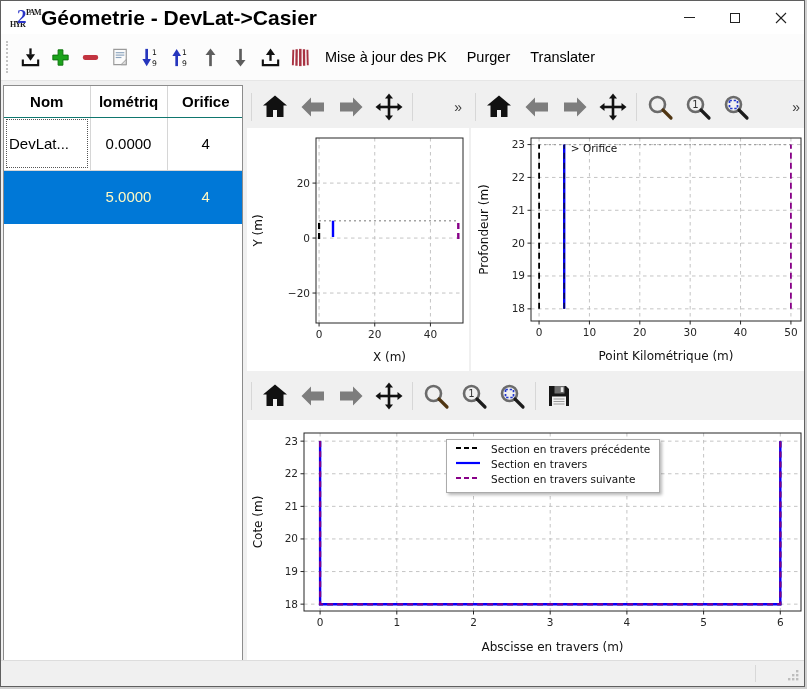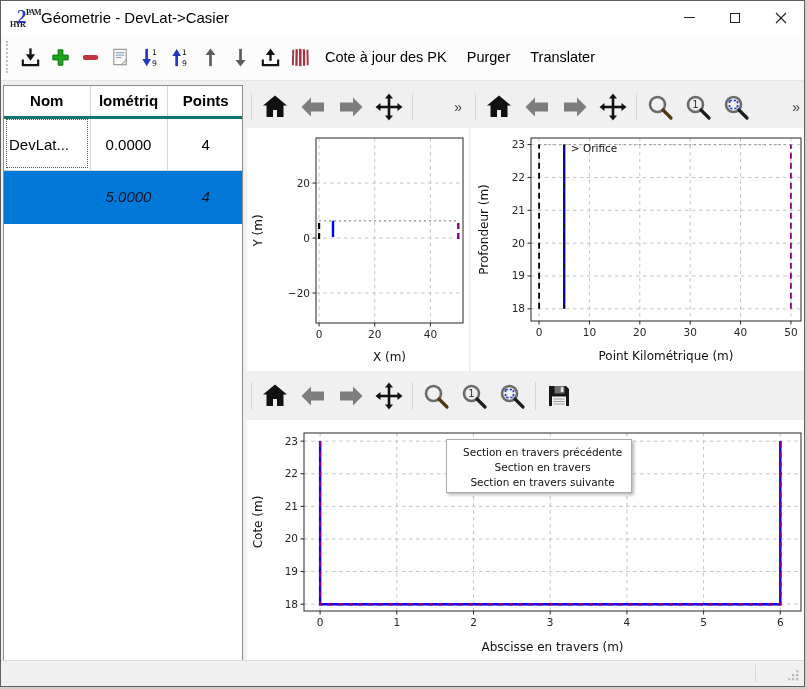--- a/index.html
+++ b/index.html
@@ -8,44 +8,44 @@
     position:relative; width:805px; height:687px; margin:0;
     border:1px solid #5f5f5f; background:#f0f0f0;
     font-family:"Liberation Sans", sans-serif; overflow:hidden;
   }
   
   .titlebar { position:absolute; left:0; top:0; right:0; height:33px; background:#ffffff; display:flex; align-items:center; }
   .app-icon { position:relative; width:22px; height:22px; margin-left:9px; flex:0 0 auto; }
   .app-icon .ic-top    { position:absolute; left:16px; top:1px;  font:bold 8px "Liberation Serif", serif; color:#1a1a1a; letter-spacing:-1px; }
   .app-icon .ic-bottom { position:absolute; left:0; bottom:0; font:bold 8px "Liberation Serif", serif; color:#1a1a1a; letter-spacing:-1px; }
   .app-icon .ic-num    { position:absolute; left:7px; top:-1px; font:bold 19px "Liberation Serif", serif; color:#2b35c8; }
-  .title-text { margin-left:9px; font-size:15px; color:#000; }
+  .title-text { margin-left:9px; font-size:21px; color:#000;font-weight:bold; }
   .win-controls { margin-left:auto; display:flex; height:100%; }
   .win-btn { width:46px; height:100%; display:flex; align-items:center; justify-content:center; }
   .glyph-min { width:11px; height:0; border-top:1px solid #222; }
   .glyph-max { width:10px; height:10px; border:1px solid #222; background:transparent; }
   
   .toolbar { position:absolute; left:0; top:33px; right:0; height:47px; background:#fcfcfc; border-bottom:1px solid #e6e6e6; display:flex; align-items:center; }
   .tb-handle { width:0; height:32px; border-left:2px dotted #c3c3c3; margin:0 7px 0 5px; }
   .tb-btn { width:24px; height:26px; margin:0 3px; display:flex; align-items:center; justify-content:center; }
   .tb-text { margin:0 10px; font-size:14.5px; color:#000; white-space:nowrap; }
   .tb-text:first-of-type { margin-left:16px; }
   
   .content { position:absolute; left:0; top:81px; right:0; bottom:26px; background:#f0f0f0; }
   
   .table-panel { position:absolute; left:2px; top:3px; width:240px; height:577px; background:#fff; border:1px solid #8c8c8c; overflow:hidden; }
   table.sections { border-collapse:collapse; width:100%; table-layout:fixed; }
   table.sections th { height:31px; font-weight:bold; font-size:15px; color:#000; background:#fff;
-      border-bottom:3px solid #0f766e; border-right:1px solid #d6d6d6; position:relative; overflow:hidden; white-space:nowrap; text-align:center; }
+      border-bottom:1px solid #0f766e; border-right:1px solid #d6d6d6; position:relative; overflow:hidden; white-space:nowrap; text-align:center; }
   table.sections th:last-child { border-right:none; }
   table.sections td { height:53px; font-size:15px; color:#000; text-align:center;
       border-bottom:1px solid #d6d6d6; border-right:1px solid #d6d6d6; overflow:hidden; white-space:nowrap; }
   table.sections td:last-child { border-right:none; }
   table.sections td.name { text-align:left; padding-left:5px; }
-  tr.sel td { background:#0078d7; color:#0f172a; border-right-color:#0078d7; border-bottom-color:#0078d7;font-style:italic; }
+  tr.sel td { background:#0078d7; color:#fef9c3; border-right-color:#0078d7; border-bottom-color:#0078d7; }
   td.focus { outline:1px dotted #555; outline-offset:-3px; }
   
   .fig { position:absolute; background:#f0f0f0; }
   #fig1 { left:246px; top:3px;   width:222px; height:286px; }
   #fig2 { left:470px; top:3px;   width:336px; height:286px; }
   #fig3 { left:246px; top:290px; width:560px; height:291px; }
   .mplbar { display:flex; align-items:center; height:43px; }
   #fig3 .mplbar { height:48px; }
   .mpl-btn { width:30px; height:30px; margin:0 4px; display:flex; align-items:center; justify-content:center; }
   .mpl-sep { width:1px; height:28px; background:#d7d7d7; margin:0 4px; }
@@ -54,21 +54,21 @@
   #fig1 .fig-canvas, #fig2 .fig-canvas { height:243px; }
   #fig3 .fig-canvas { height:243px; }
   .fig-canvas svg.plot { position:absolute; left:0; top:0; }
   svg .tick    { font:10.5px "DejaVu Sans", sans-serif; fill:#262626; }
   svg .axlabel { font:12px "DejaVu Sans", sans-serif; fill:#111; }
   svg .anno    { font:10.5px "DejaVu Sans", sans-serif; fill:#111; }
   
   .legend { position:absolute; left:199px; top:19px; background:#fff; border:1px solid #ababab;
       box-shadow:2px 2px 3px rgba(0,0,0,0.28); padding:3px 9px 4px 7px;
       font:10.5px "DejaVu Sans", sans-serif; color:#111; }
-  .legend-row { display:flex; align-items:center; height:15px;flex-direction:column; }
+  .legend-row { display:flex; align-items:flex-start; height:15px; }
   .legend-row span { margin-left:9px; white-space:nowrap; }
   
   .statusbar { position:absolute; left:0; bottom:0; right:0; height:26px; background:#f0f0f0; border-top:1px solid #dddddd; }
   .status-sep { position:absolute; right:48px; top:4px; width:1px; height:17px; background:#d8d8d8; }
   .grip { position:absolute; right:4px; bottom:4px; }
   .hidden-defs { position:absolute; width:0; height:0; overflow:hidden; }
 </style>
 </head>
 <body>
 
@@ -206,39 +206,39 @@
     <div class="tb-btn">
       <svg width="23" height="23" viewBox="0 0 24 24">
         <path d="M4.5 4 L4 20" stroke="#a83242" stroke-width="2"></path>
         <path d="M8 3.5 L7.8 20.5" stroke="#a83242" stroke-width="2.4"></path>
         <path d="M11.8 3 L11.8 21" stroke="#a83242" stroke-width="2.6"></path>
         <path d="M15.6 3.5 L15.8 20.5" stroke="#a83242" stroke-width="2.4"></path>
         <path d="M19.2 4 L19.6 20" stroke="#a83242" stroke-width="2"></path>
       </svg>
     </div>
 
-    <div class="tb-text">Cote à jour des PK</div>
+    <div class="tb-text">Mise à jour des PK</div>
     <div class="tb-text">Purger</div>
     <div class="tb-text">Translater</div>
   </div>
 
   <div class="content">
 
     <div class="table-panel">
       <table class="sections">
         <colgroup>
             <col style="width:86px">
             <col style="width:77px">
             <col style="width:77px">
           </colgroup>
         <thead>
           <tr>
             <th>Nom</th>
             <th>lométriq</th>
-            <th>Points</th>
+            <th>Orifice</th>
           </tr>
         </thead>
         <tbody>
           <tr>
             <td class="name focus">DevLat...</td>
             <td>0.0000</td>
             <td>4</td>
           </tr>
           <tr class="sel">
             <td class="name"></td>

